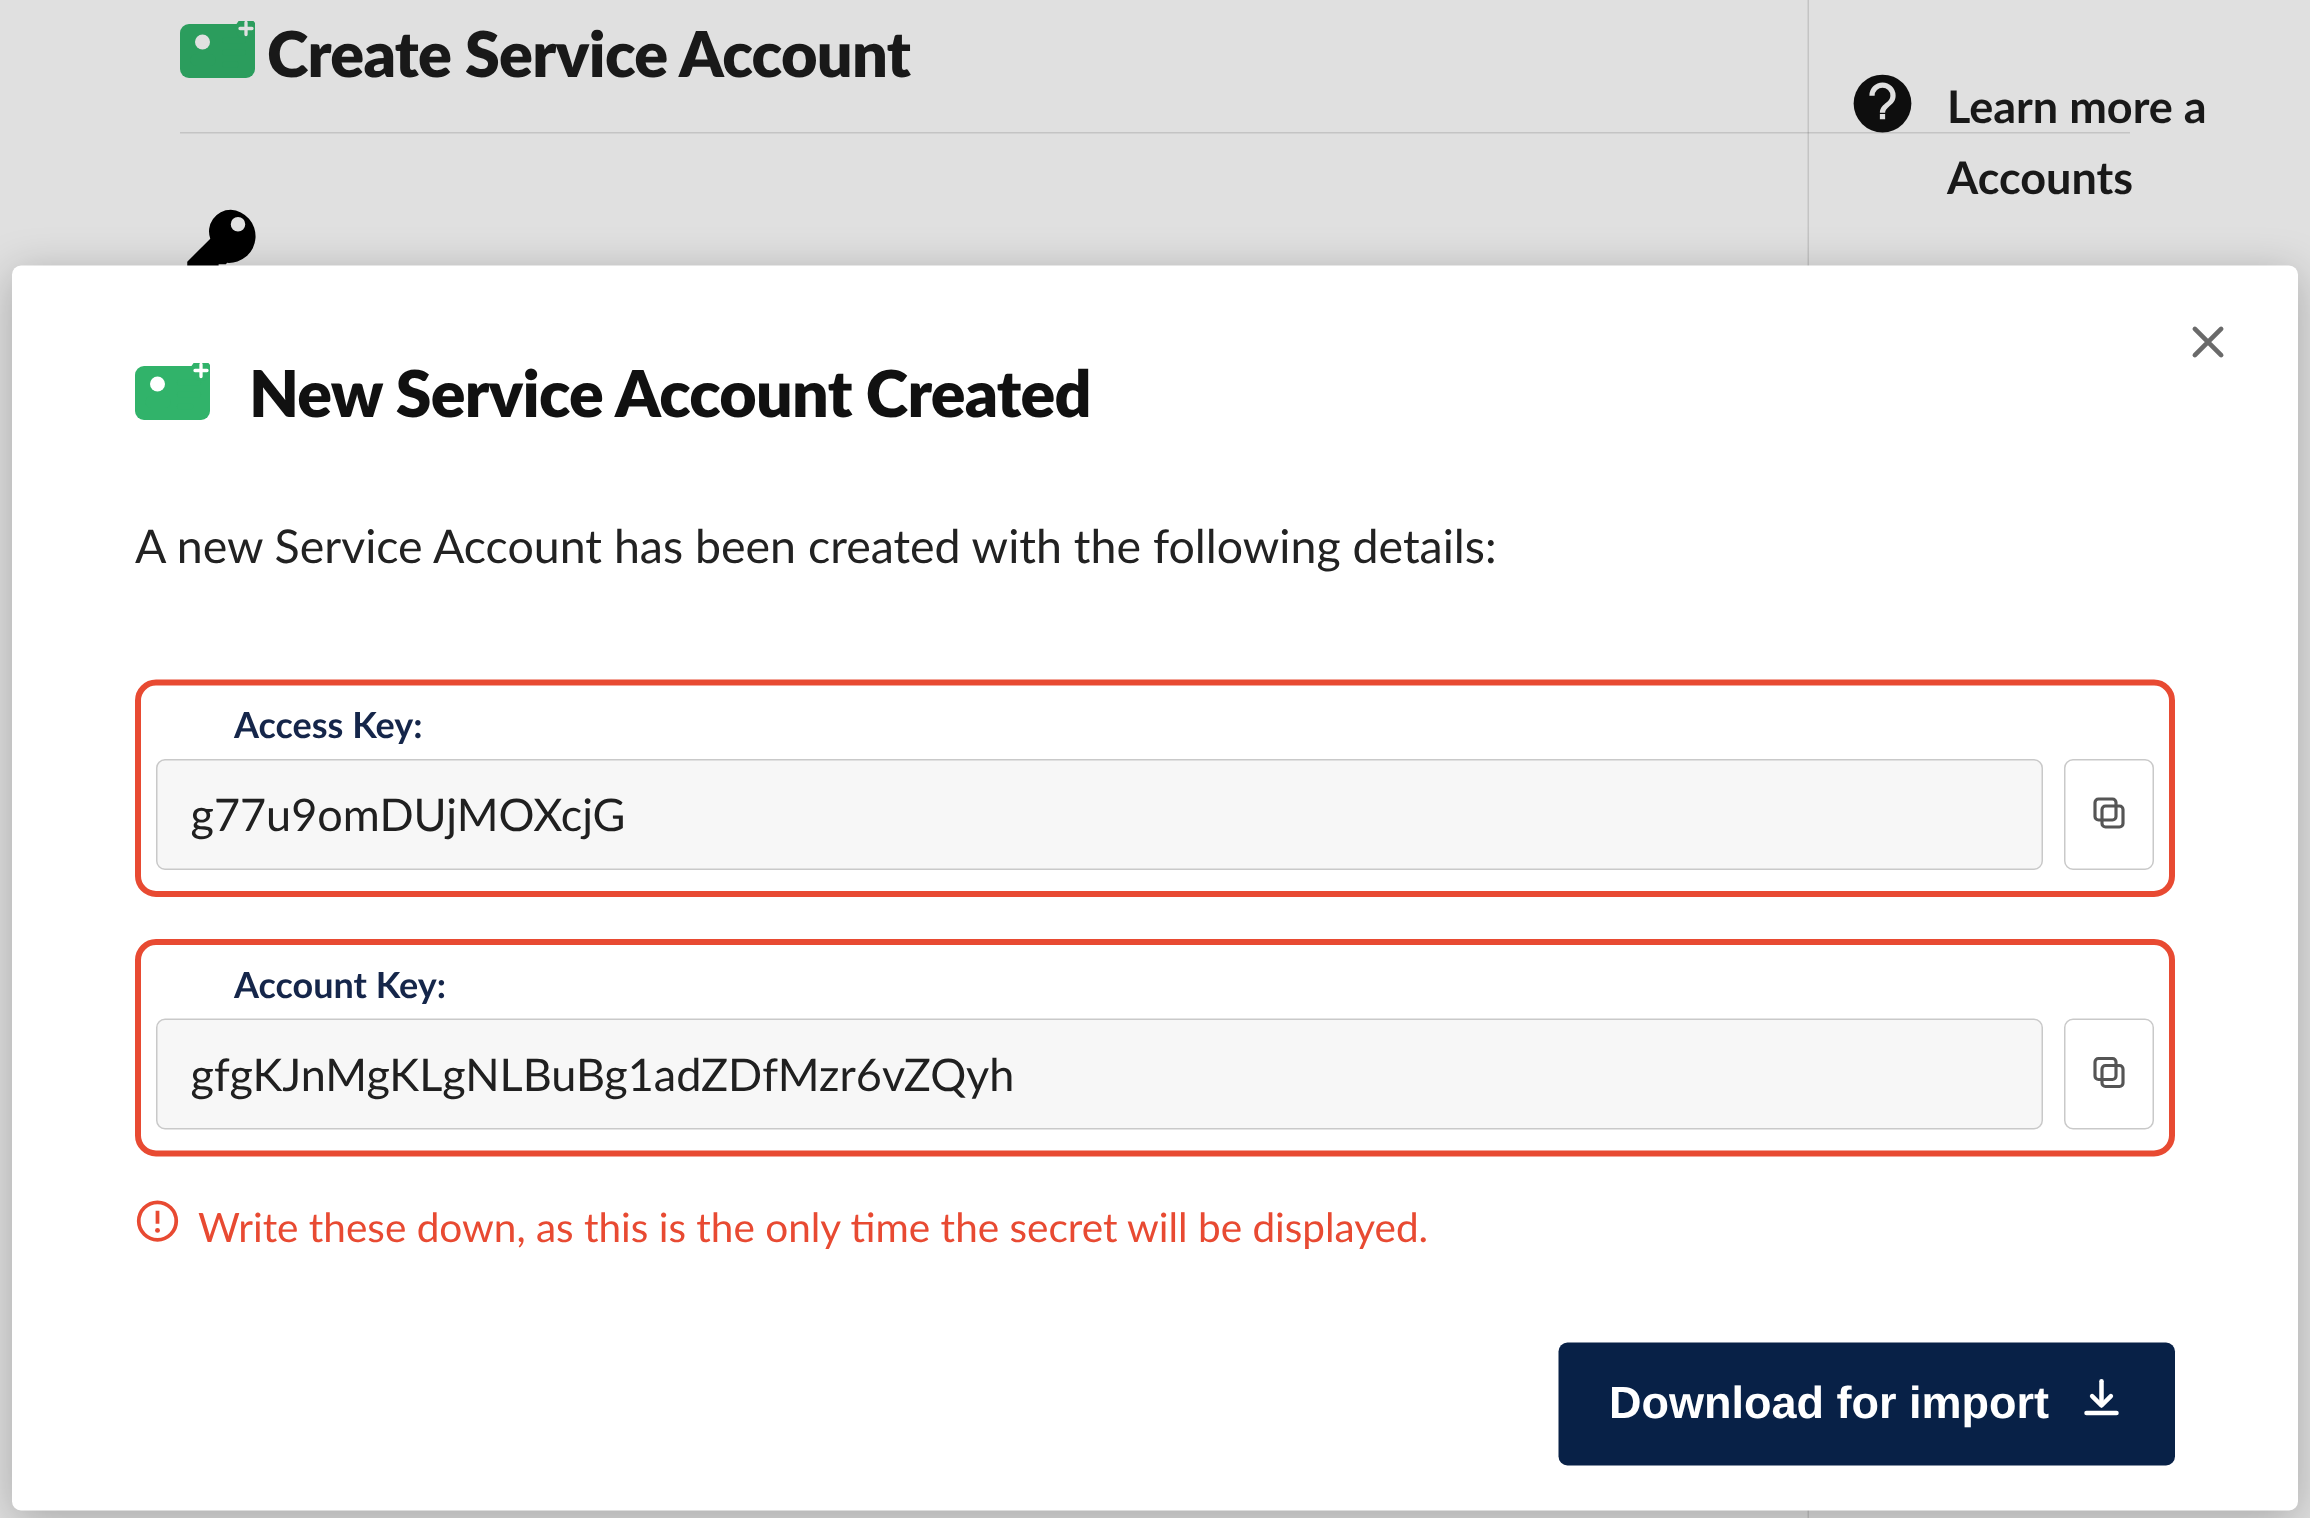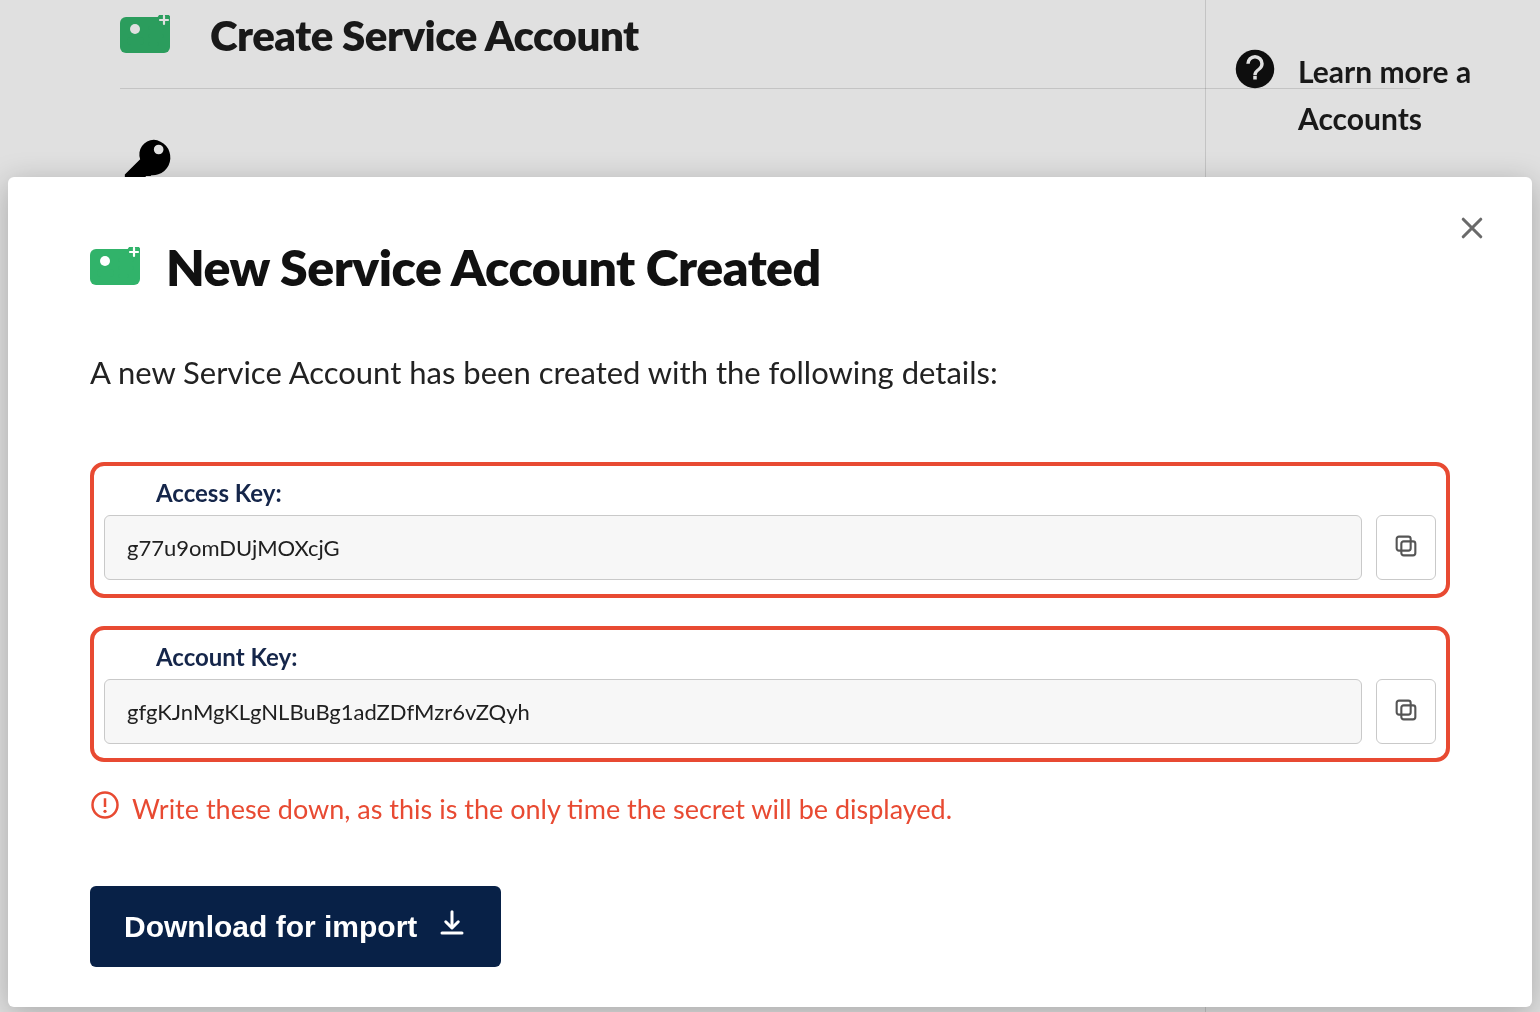--- a/index.html
+++ b/index.html
@@ -2,47 +2,47 @@
 <html><head>
   <meta charset="utf-8">
   <style>
     * { margin:0; padding:0; box-sizing:border-box; }
     html, body { width:1540px; height:1012px; font-family:"Lato","Helvetica Neue",Arial,sans-serif; overflow:hidden; background:#f5f5f5; }
 
     
     .bg { position:absolute; inset:0; background:#fff; }
     .bg-dim { position:absolute; inset:0; background:rgba(0,0,0,0.12); }
     .bg-header { padding:10px 120px 0 120px; }
-    .bg-title-row { display:flex; align-items:center; gap:40px; padding:0 0 28px 0; border-bottom:1px solid rgba(0,0,0,0.12); }
+    .bg-title-row { display:flex; align-items:center; gap:8px; padding:0 0 28px 0; border-bottom:1px solid rgba(0,0,0,0.12); }
     .bg-title { font-size:42px; font-weight:800; color:#1d1d1d; letter-spacing:-0.5px; }
     .bg-key-icon { margin-top:46px; color:#000; }
     .bg-right { position:absolute; right:0; top:0; width:335px; border-left:1px solid rgba(0,0,0,0.12); padding:48px 0 0 28px; height:100%; display:flex; align-items:flex-start; gap:22px; }
     .bg-right-text { font-size:30px; font-weight:700; color:#1d1d1d; line-height:1.55; }
 
     
     .modal { position:absolute; left:8px; top:177px; right:8px; bottom:5px; background:#fff; border-radius:6px; box-shadow:0 6px 30px rgba(0,0,0,0.25); padding:60px 82px 50px 82px; overflow:hidden; }
     .modal-close { position:absolute; top:28px; right:36px; width:48px; height:48px; display:flex; align-items:center; justify-content:center; cursor:pointer; color:#6a6a6a; background:none; border:none; }
     .modal-close svg { width:30px; height:30px; }
 
     .modal-title-row { display:flex; align-items:center; gap:26px; margin-bottom:56px; }
-    .modal-title { font-size:50px; font-weight:800; color:#111; letter-spacing:-0.5px; }
+    .modal-title { font-size:43px; font-weight:800; color:#111; letter-spacing:-0.5px; }
 
     .modal-desc { font-size:31px; color:#222; margin-bottom:71px; }
 
     .field-box { border:4px solid #e84a32; border-radius:14px; padding:8px 10px 14px 10px; margin-bottom:28px; }
     .field-label { font-size:24px; font-weight:700; color:#15264a; padding:4px 4px 8px 6px;margin-left:46px; }
     .field-row { display:flex; align-items:stretch; gap:14px; }
-    .field-input { flex:1; border:1px solid #c9c9c9; border-radius:6px; background:#f7f7f7; padding:18px 22px; font-size:22px; color:#202020; font-family:inherit; }
+    .field-input { flex:1; border:1px solid #c9c9c9; border-radius:6px; background:#f7f7f7; padding:18px 22px; font-size:30px; color:#202020; font-family:inherit; }
     .copy-btn { width:60px; border:1px solid #c9c9c9; border-radius:6px; background:#fff; display:flex; align-items:center; justify-content:center; cursor:pointer; color:#555; }
     .copy-btn svg { width:28px; height:28px; }
 
     .warning-row { display:flex; align-items:center; gap:12px; margin-top:22px; color:#e84a32; font-size:27px; }
     .warning-row svg { width:30px; height:30px; flex:none; }
 
-    .actions { display:flex; justify-content:flex-start; margin-top:60px; }
+    .actions { display:flex; justify-content:flex-end; margin-top:60px; }
     .download-btn { display:flex; align-items:center; gap:20px; background:#082147; color:#fff; border:none; border-radius:6px; padding:22px 34px; font-size:30px; font-weight:600; cursor:pointer; }
     .download-btn svg { width:30px; height:30px; }
 
     
     .id-icon rect { fill:#31b36a; }
   </style>
 </head>
 <body>
 
 <div class="bg">

